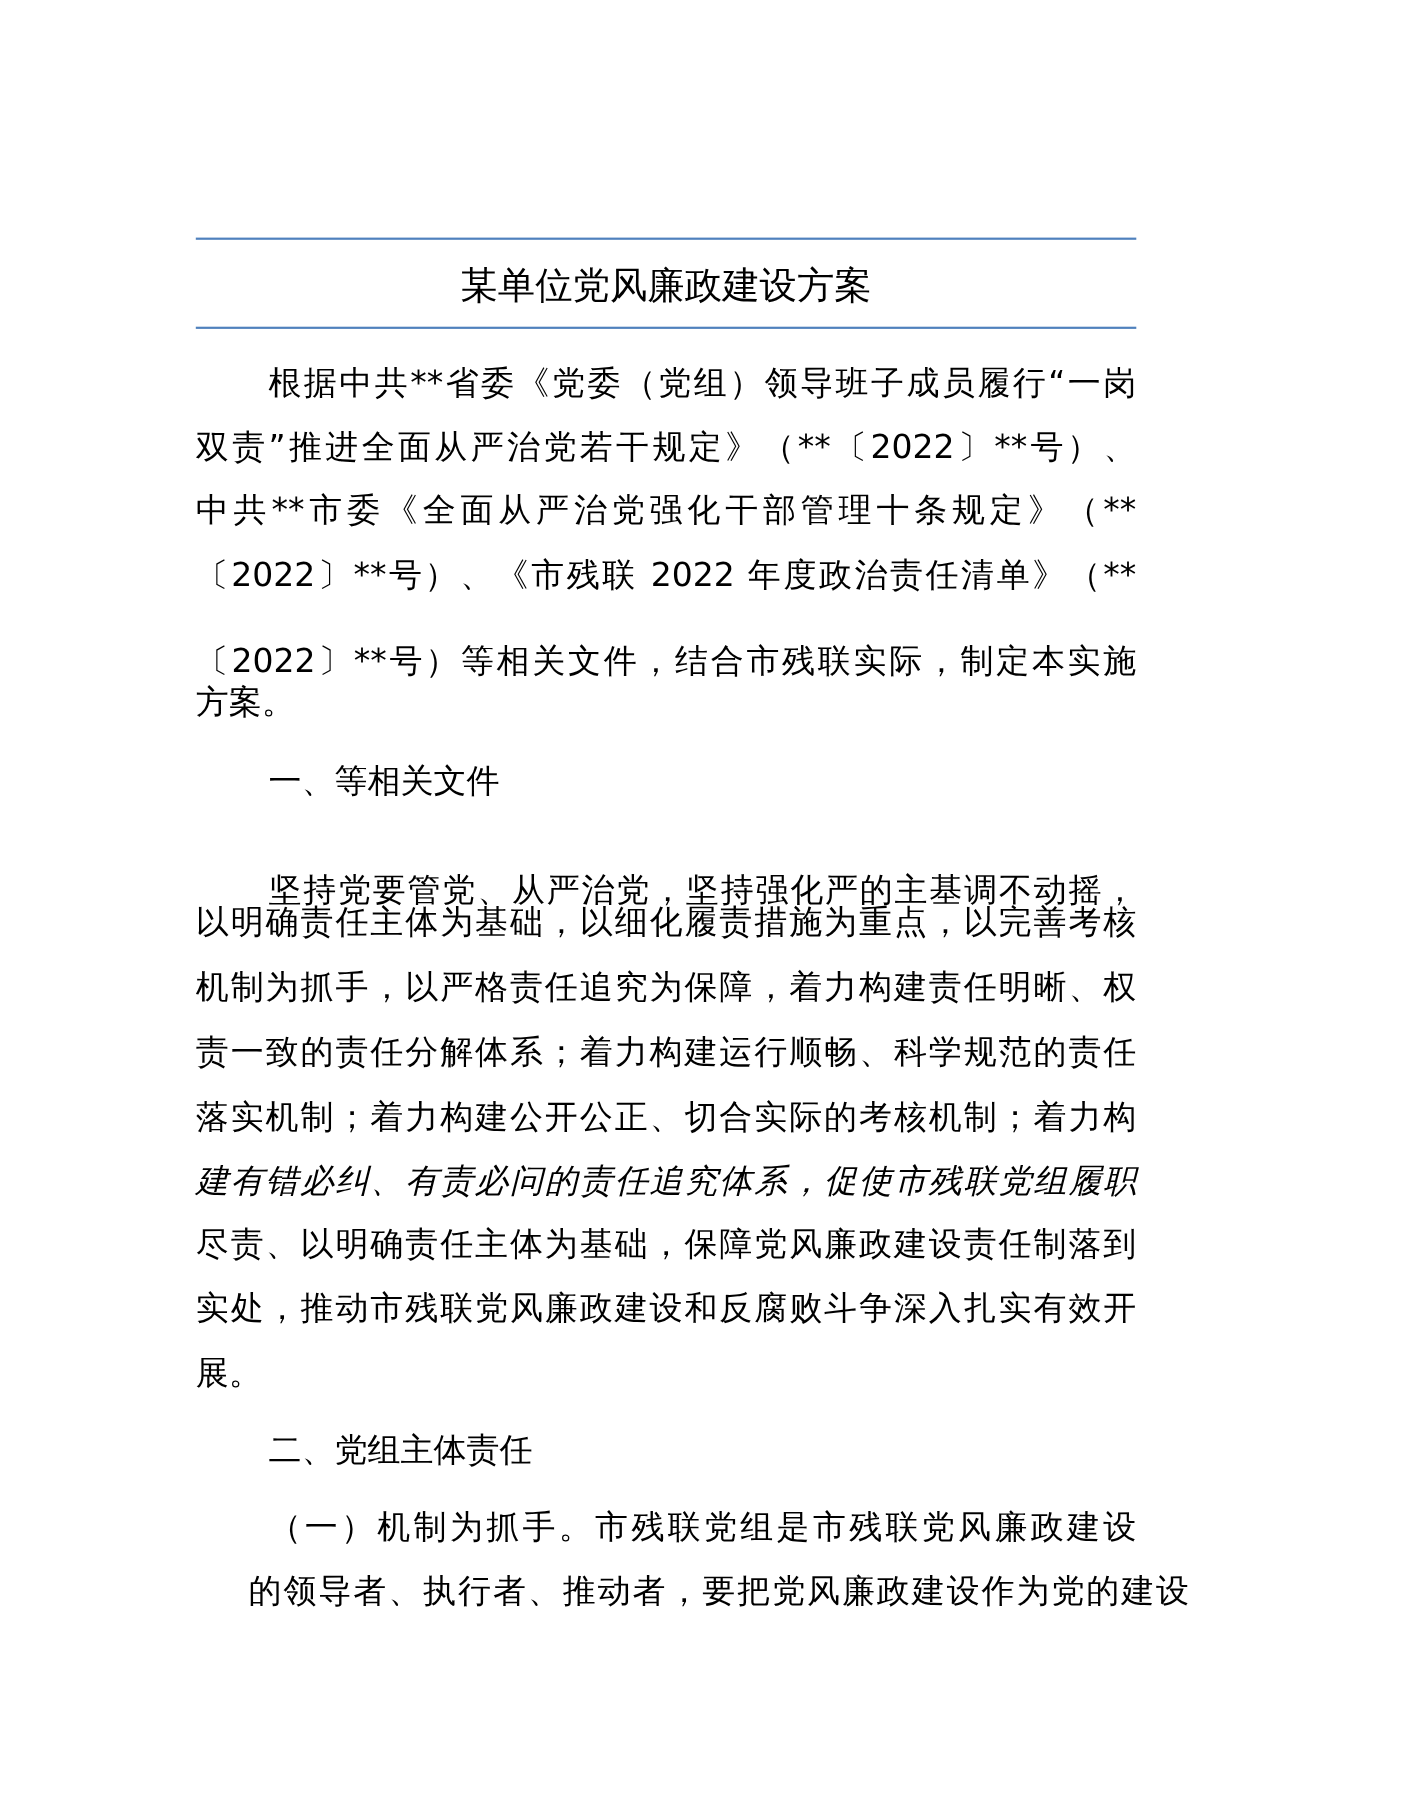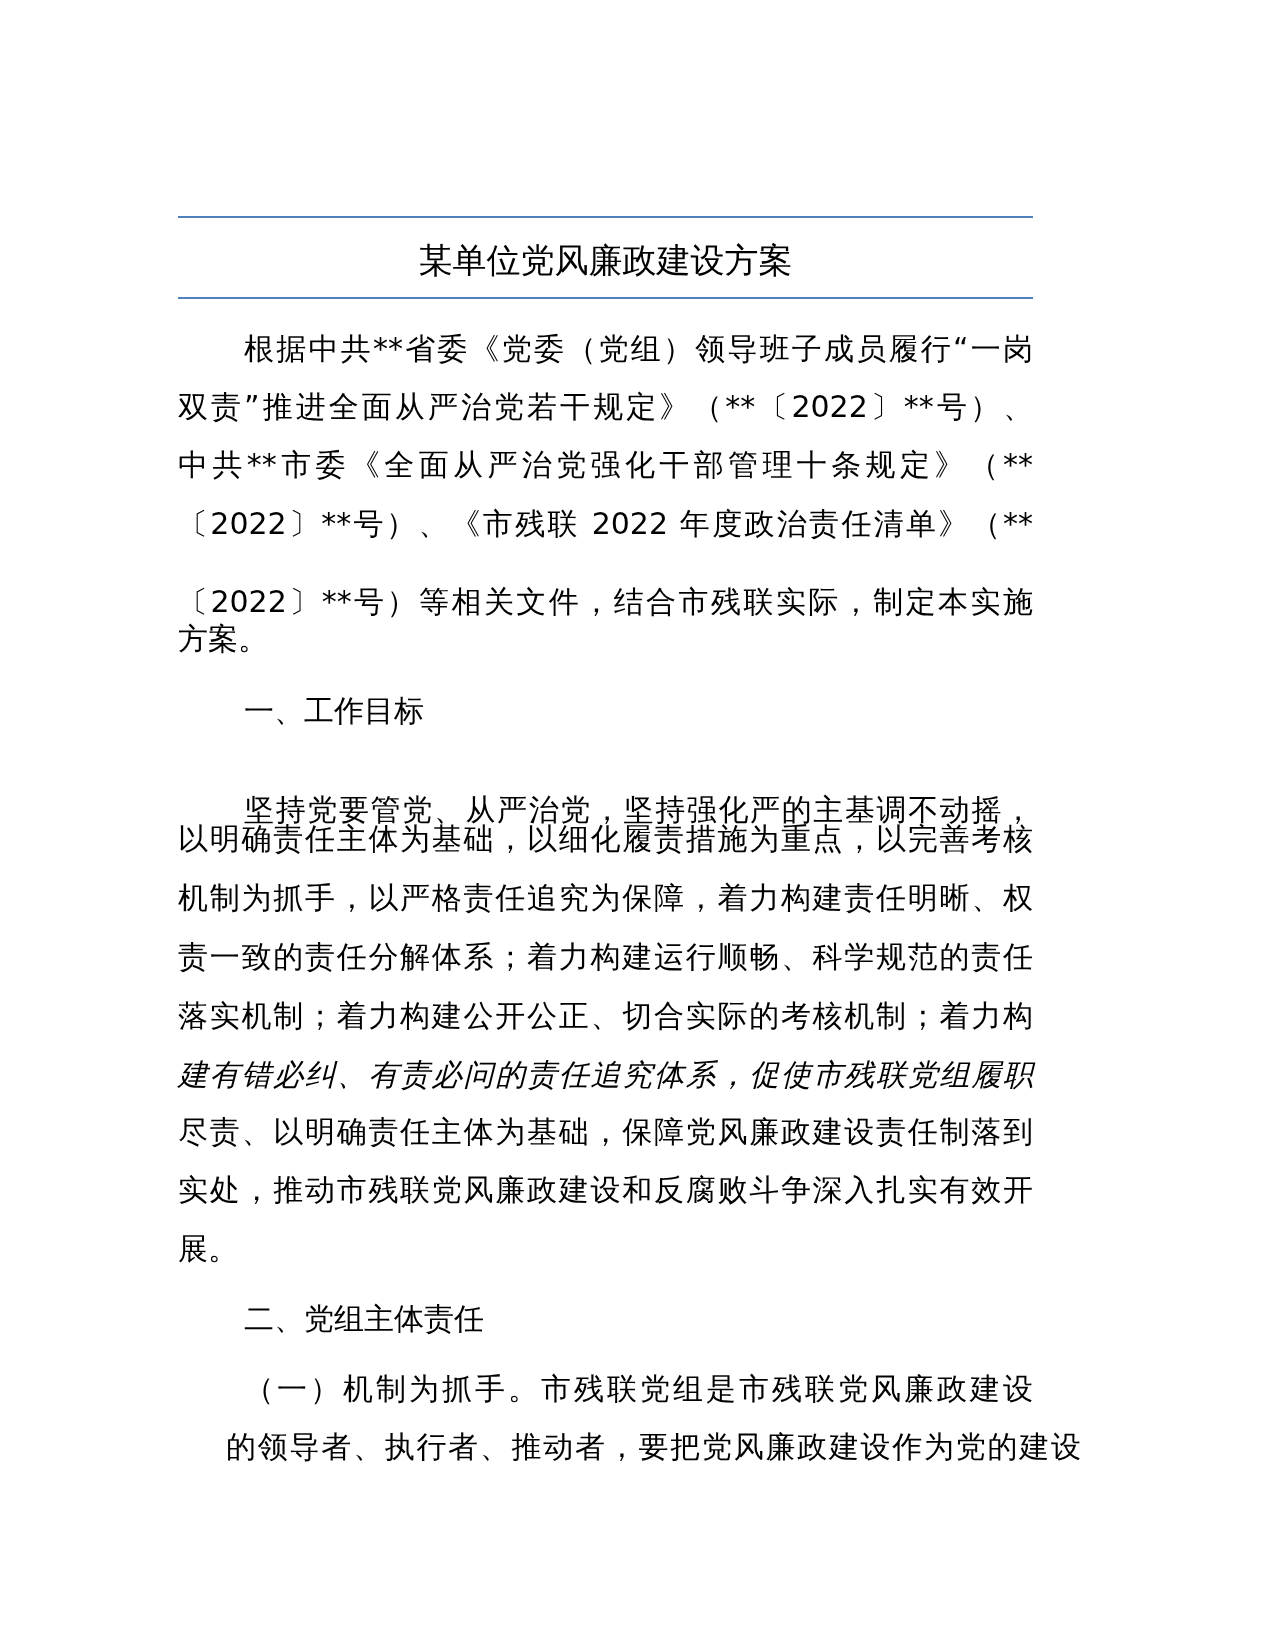--- a/index.html
+++ b/index.html
@@ -21,21 +21,21 @@
   <div class="title">某单位党风廉政建设方案</div>
   <div class="rule" style="top: 297px; background: rgb(79, 129, 189);"></div>
 
   <div class="line indent" style="top:324px;">根据中共**省委《党委（党组）领导班子成员履行“一岗</div>
   <div class="line" style="top:382px;">双责”推进全面从严治党若干规定》（**〔2022〕**号）、</div>
   <div class="line" style="top:440px;">中共**市委《全面从严治党强化干部管理十条规定》（**</div>
   <div class="line" style="top:499px;">〔2022〕**号）、《市残联 2022 年度政治责任清单》（**</div>
   <div class="line" style="top:557px;margin-top:20px;">〔2022〕**号）等相关文件，结合市残联实际，制定本实施</div>
   <div class="line last" style="top:614px;">方案。</div>
 
-  <div class="line indent last" style="top:686px;">一、工作目标</div>
+  <div class="line indent last" style="top:686px;">一、等相关文件</div>
 
   <div class="line indent" style="top:785px;">坚持党要管党、从严治党，坚持强化严的主基调不动摇，</div>
   <div class="line" style="top:814px;">以明确责任主体为基础，以细化履责措施为重点，以完善考核</div>
   <div class="line" style="top:873px;">机制为抓手，以严格责任追究为保障，着力构建责任明晰、权</div>
   <div class="line" style="top:932px;">责一致的责任分解体系；着力构建运行顺畅、科学规范的责任</div>
   <div class="line" style="top:991px;">落实机制；着力构建公开公正、切合实际的考核机制；着力构</div>
   <div class="line" style="top:1050px;font-style:italic;">建有错必纠、有责必问的责任追究体系，促使市残联党组履职</div>
   <div class="line" style="top:1107px;">尽责、以明确责任主体为基础，保障党风廉政建设责任制落到</div>
   <div class="line" style="top:1165px;">实处，推动市残联党风廉政建设和反腐败斗争深入扎实有效开</div>
   <div class="line last" style="top:1224px;">展。</div>

